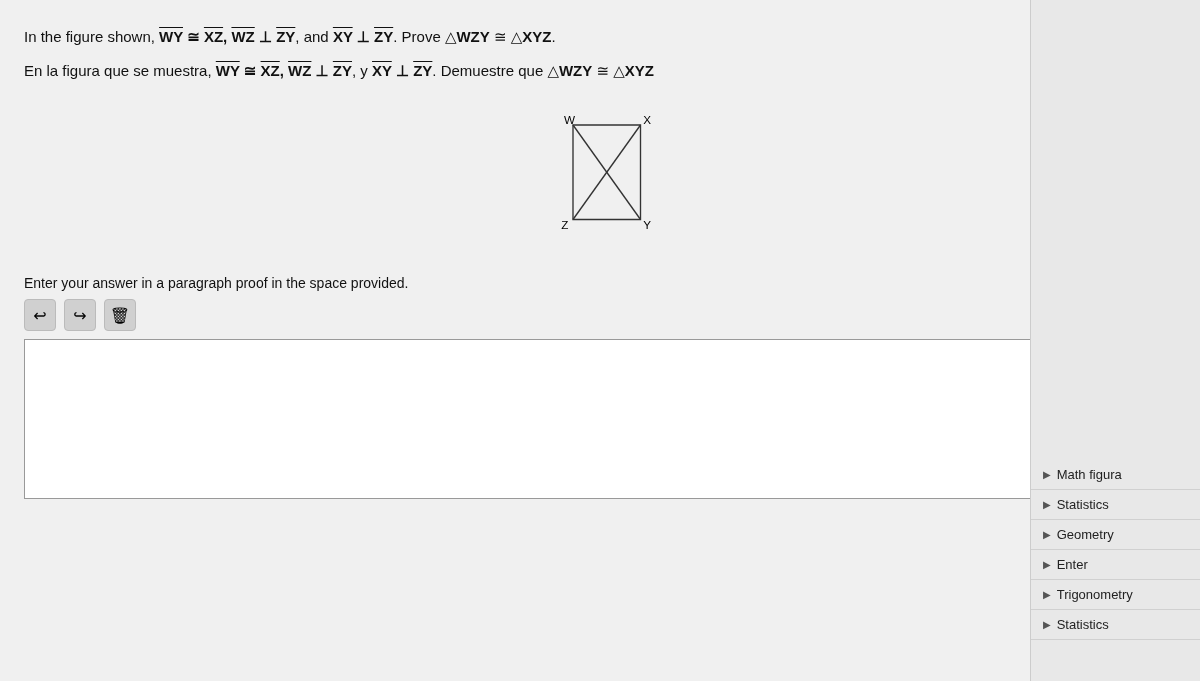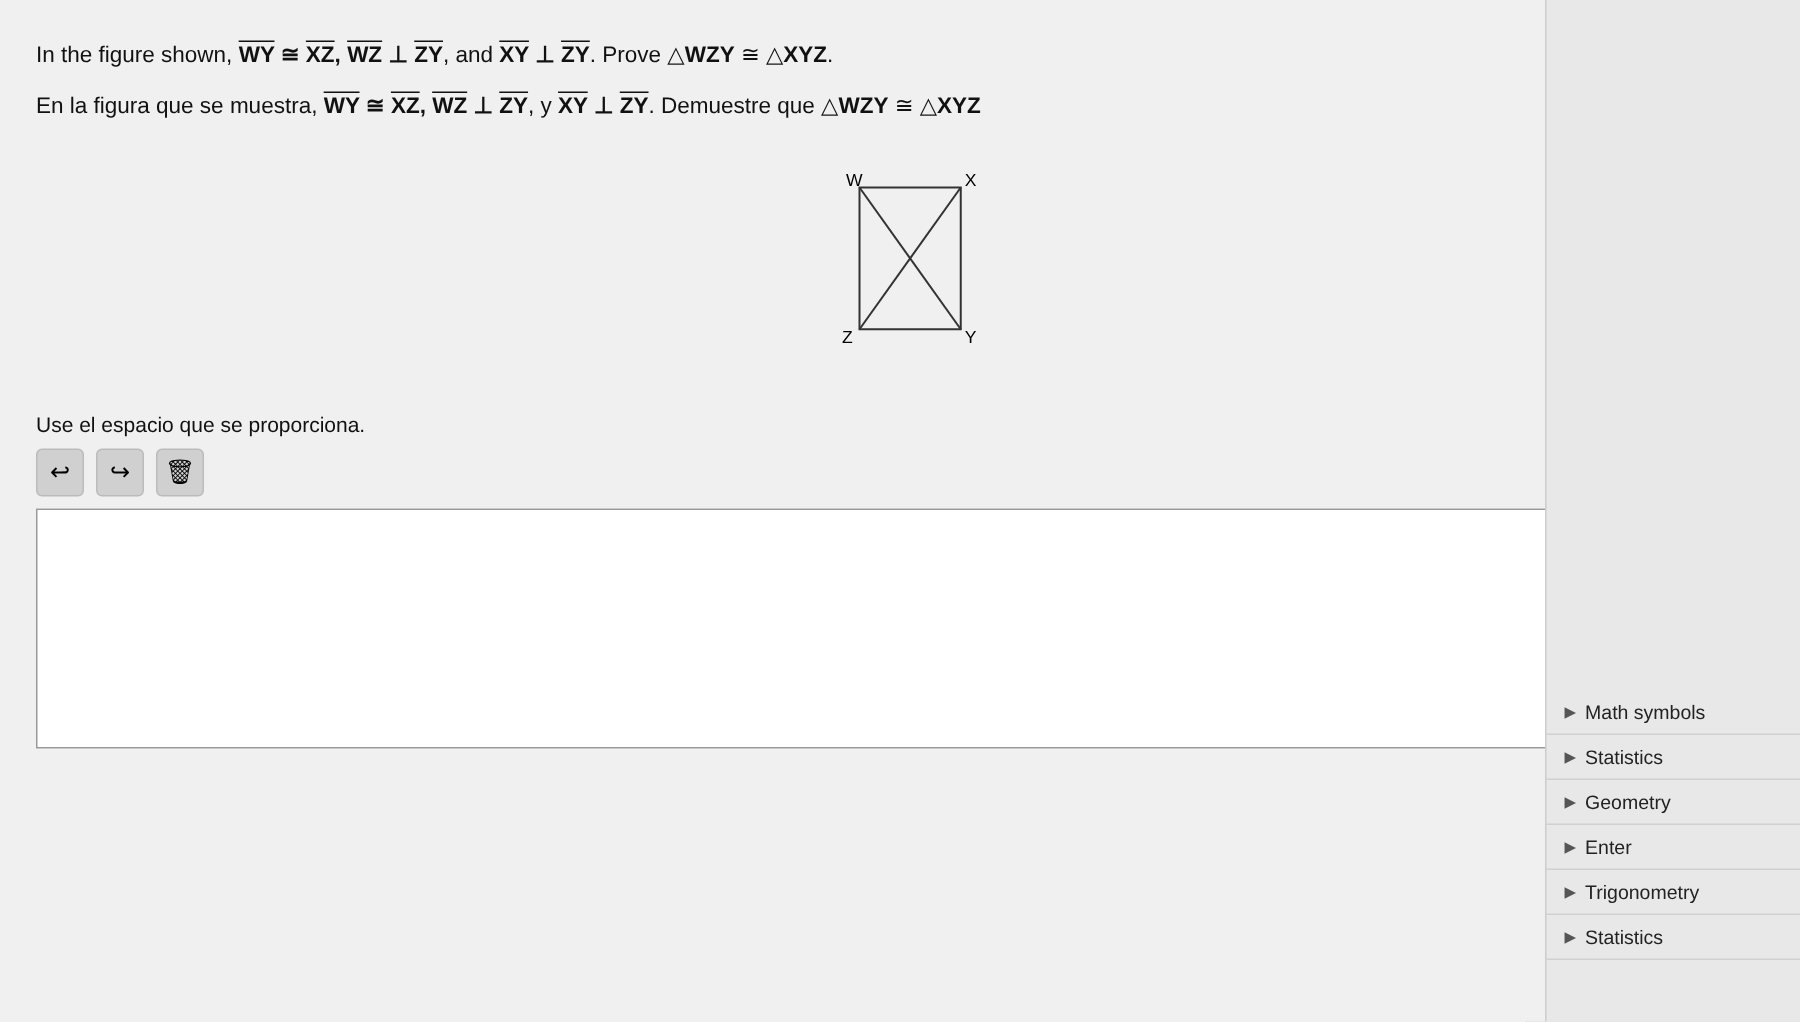--- a/index.html
+++ b/index.html
@@ -155,38 +155,38 @@
         <line x1="70" y1="15" x2="145" y2="120" stroke="#333" stroke-width="1.5"></line>
         <line x1="145" y1="15" x2="70" y2="120" stroke="#333" stroke-width="1.5"></line>
 
         <text x="60" y="14" font-size="13" font-family="Arial">W</text>
         <text x="148" y="14" font-size="13" font-family="Arial">X</text>
         <text x="57" y="130" font-size="13" font-family="Arial">Z</text>
         <text x="148" y="130" font-size="13" font-family="Arial">Y</text>
       </svg>
     </div>
 
-    <div class="instruction-line">Use el espacio que se proporciona.</div>
+    <div class="instruction-line">Enter your answer in a paragraph proof in the space provided.</div>
 
     <div class="answer-input-area" style="margin-top:8px;">
       
       <div class="toolbar">
         <button class="toolbar-btn" title="Undo">↩</button>
         <button class="toolbar-btn" title="Redo">↪</button>
         <button class="toolbar-btn" title="Delete">🗑</button>
       </div>
       
       <textarea class="text-input" placeholder="" style=""></textarea>
     </div>
   </div>
 
   <div class="sidebar-panel">
     <div class="sidebar-item">
       <span class="sidebar-arrow">▶</span>
-      <span>Math symbols</span>
+      <span>Math figura</span>
     </div>
     <div class="sidebar-item">
       <span class="sidebar-arrow">▶</span>
       <span>Statistics</span>
     </div>
     <div class="sidebar-item">
       <span class="sidebar-arrow">▶</span>
       <span>Geometry</span>
     </div>
     <div class="sidebar-item">

